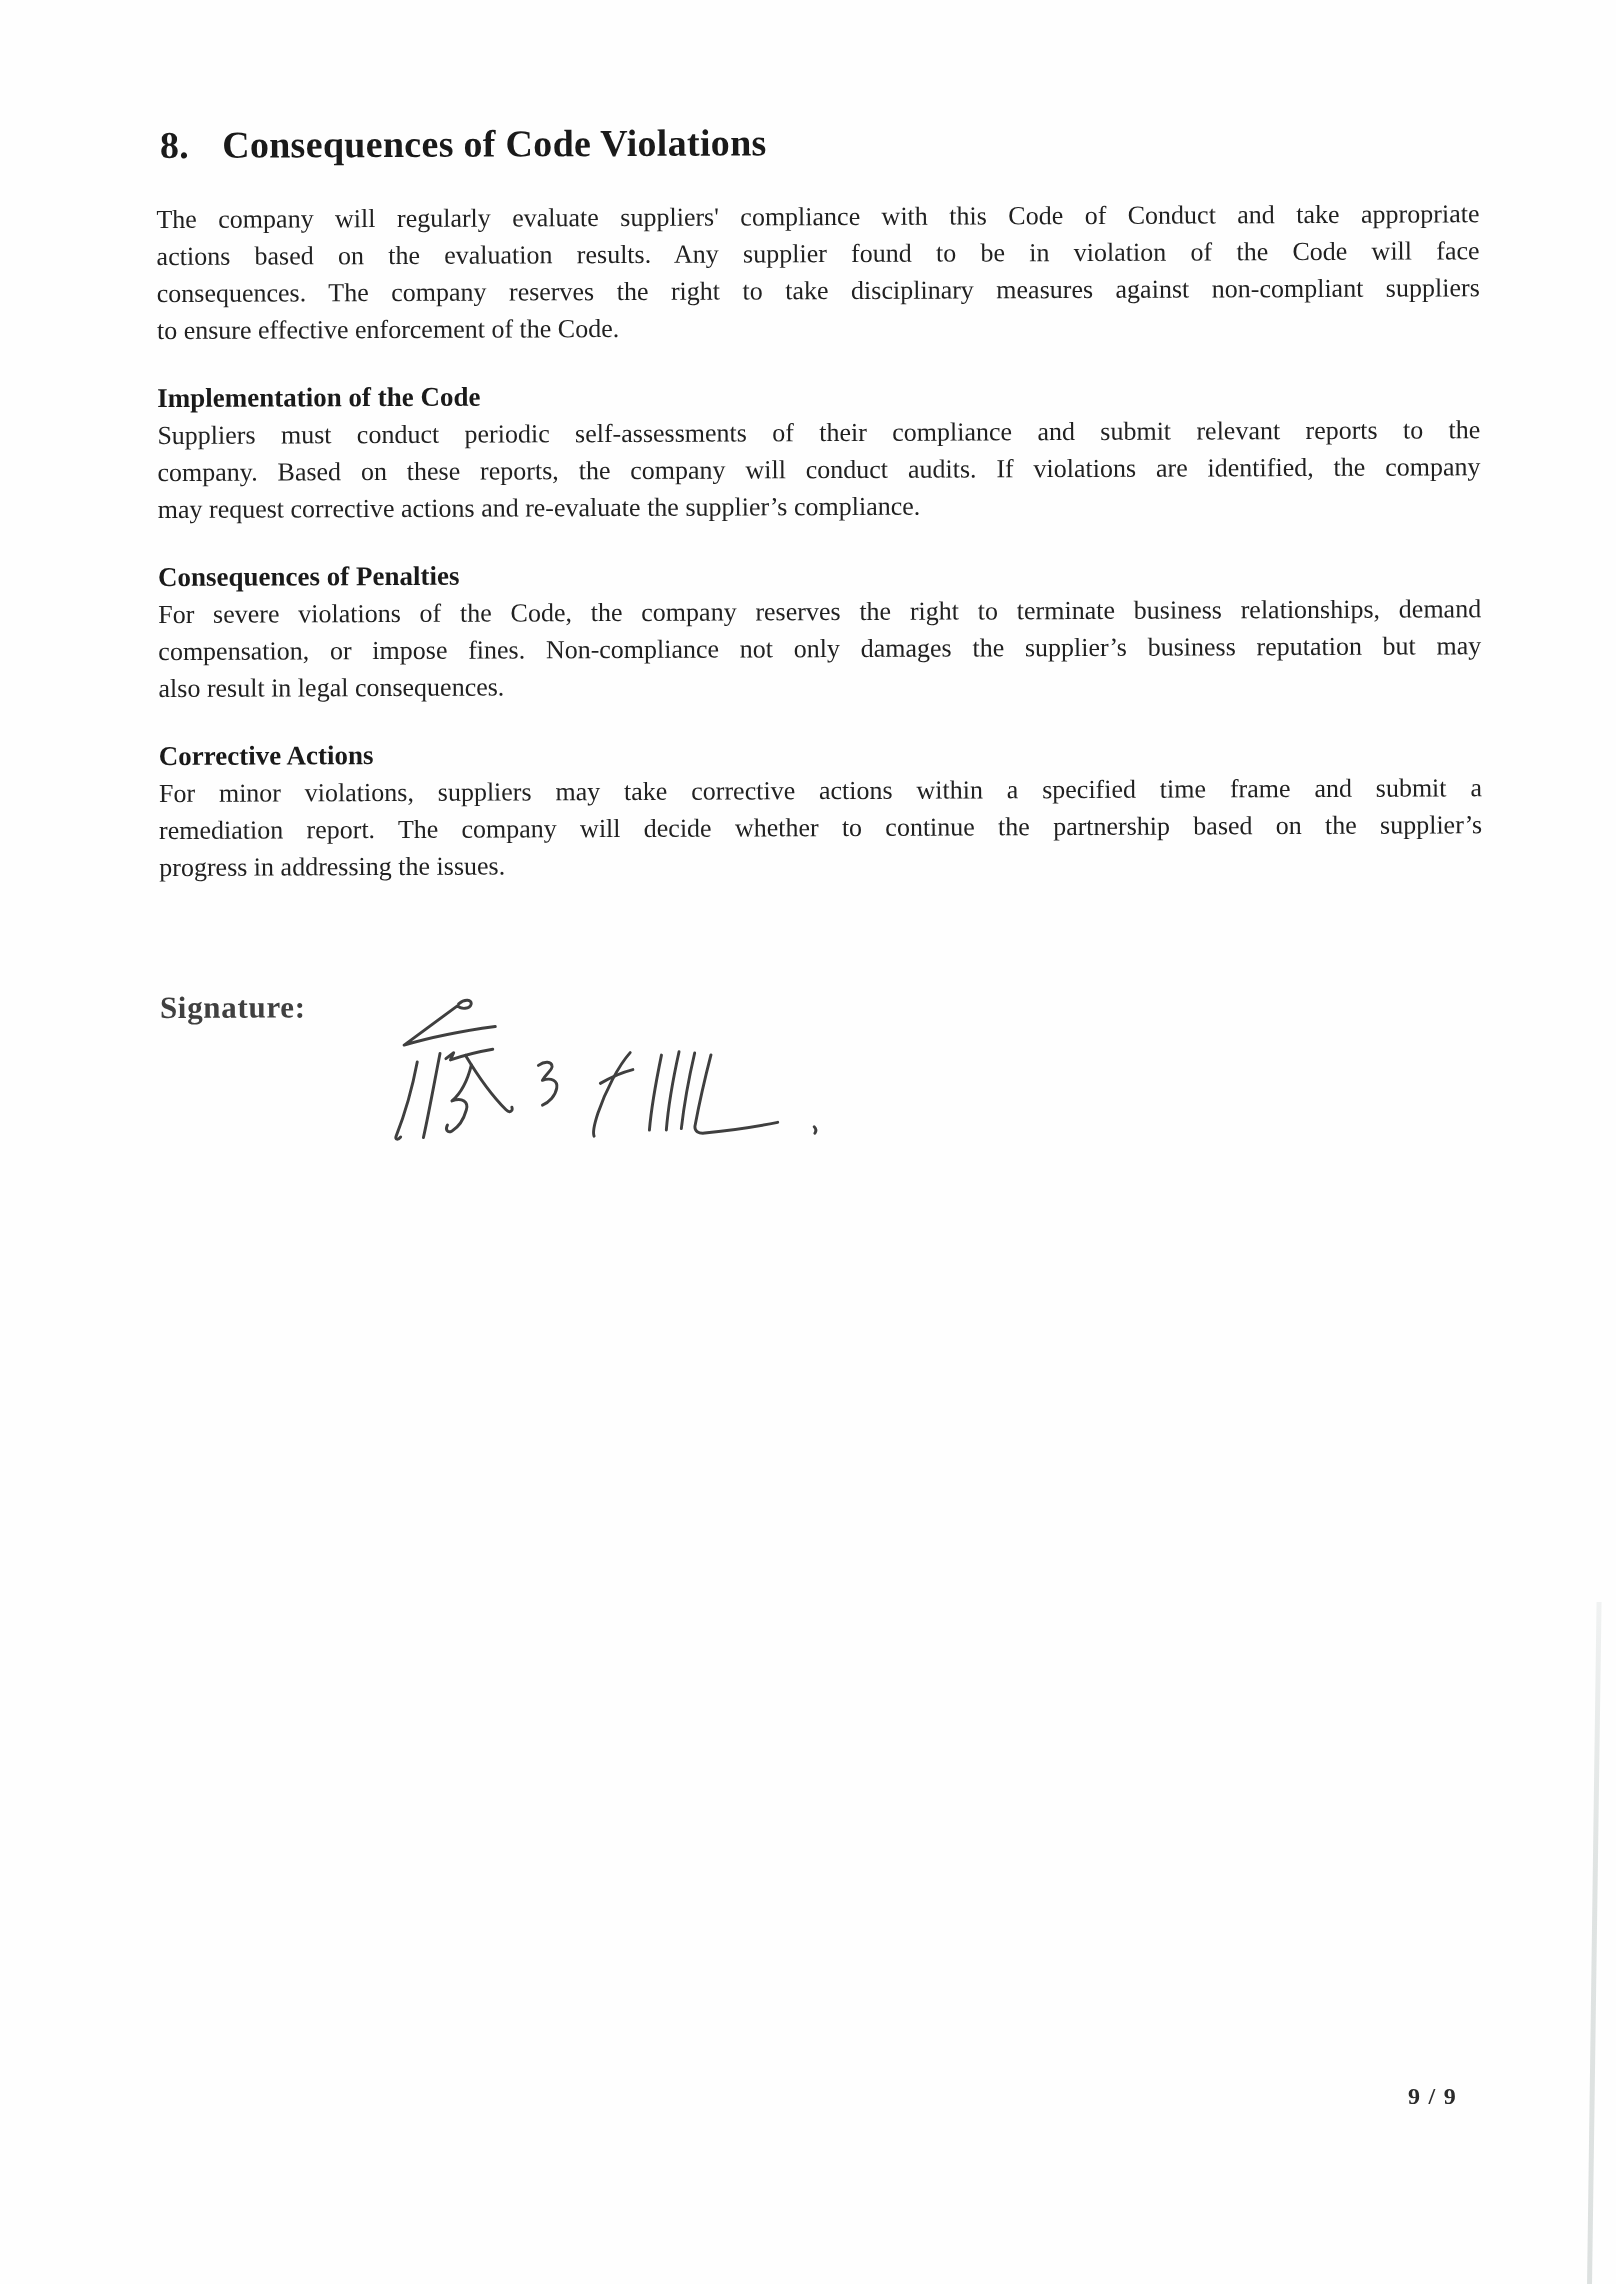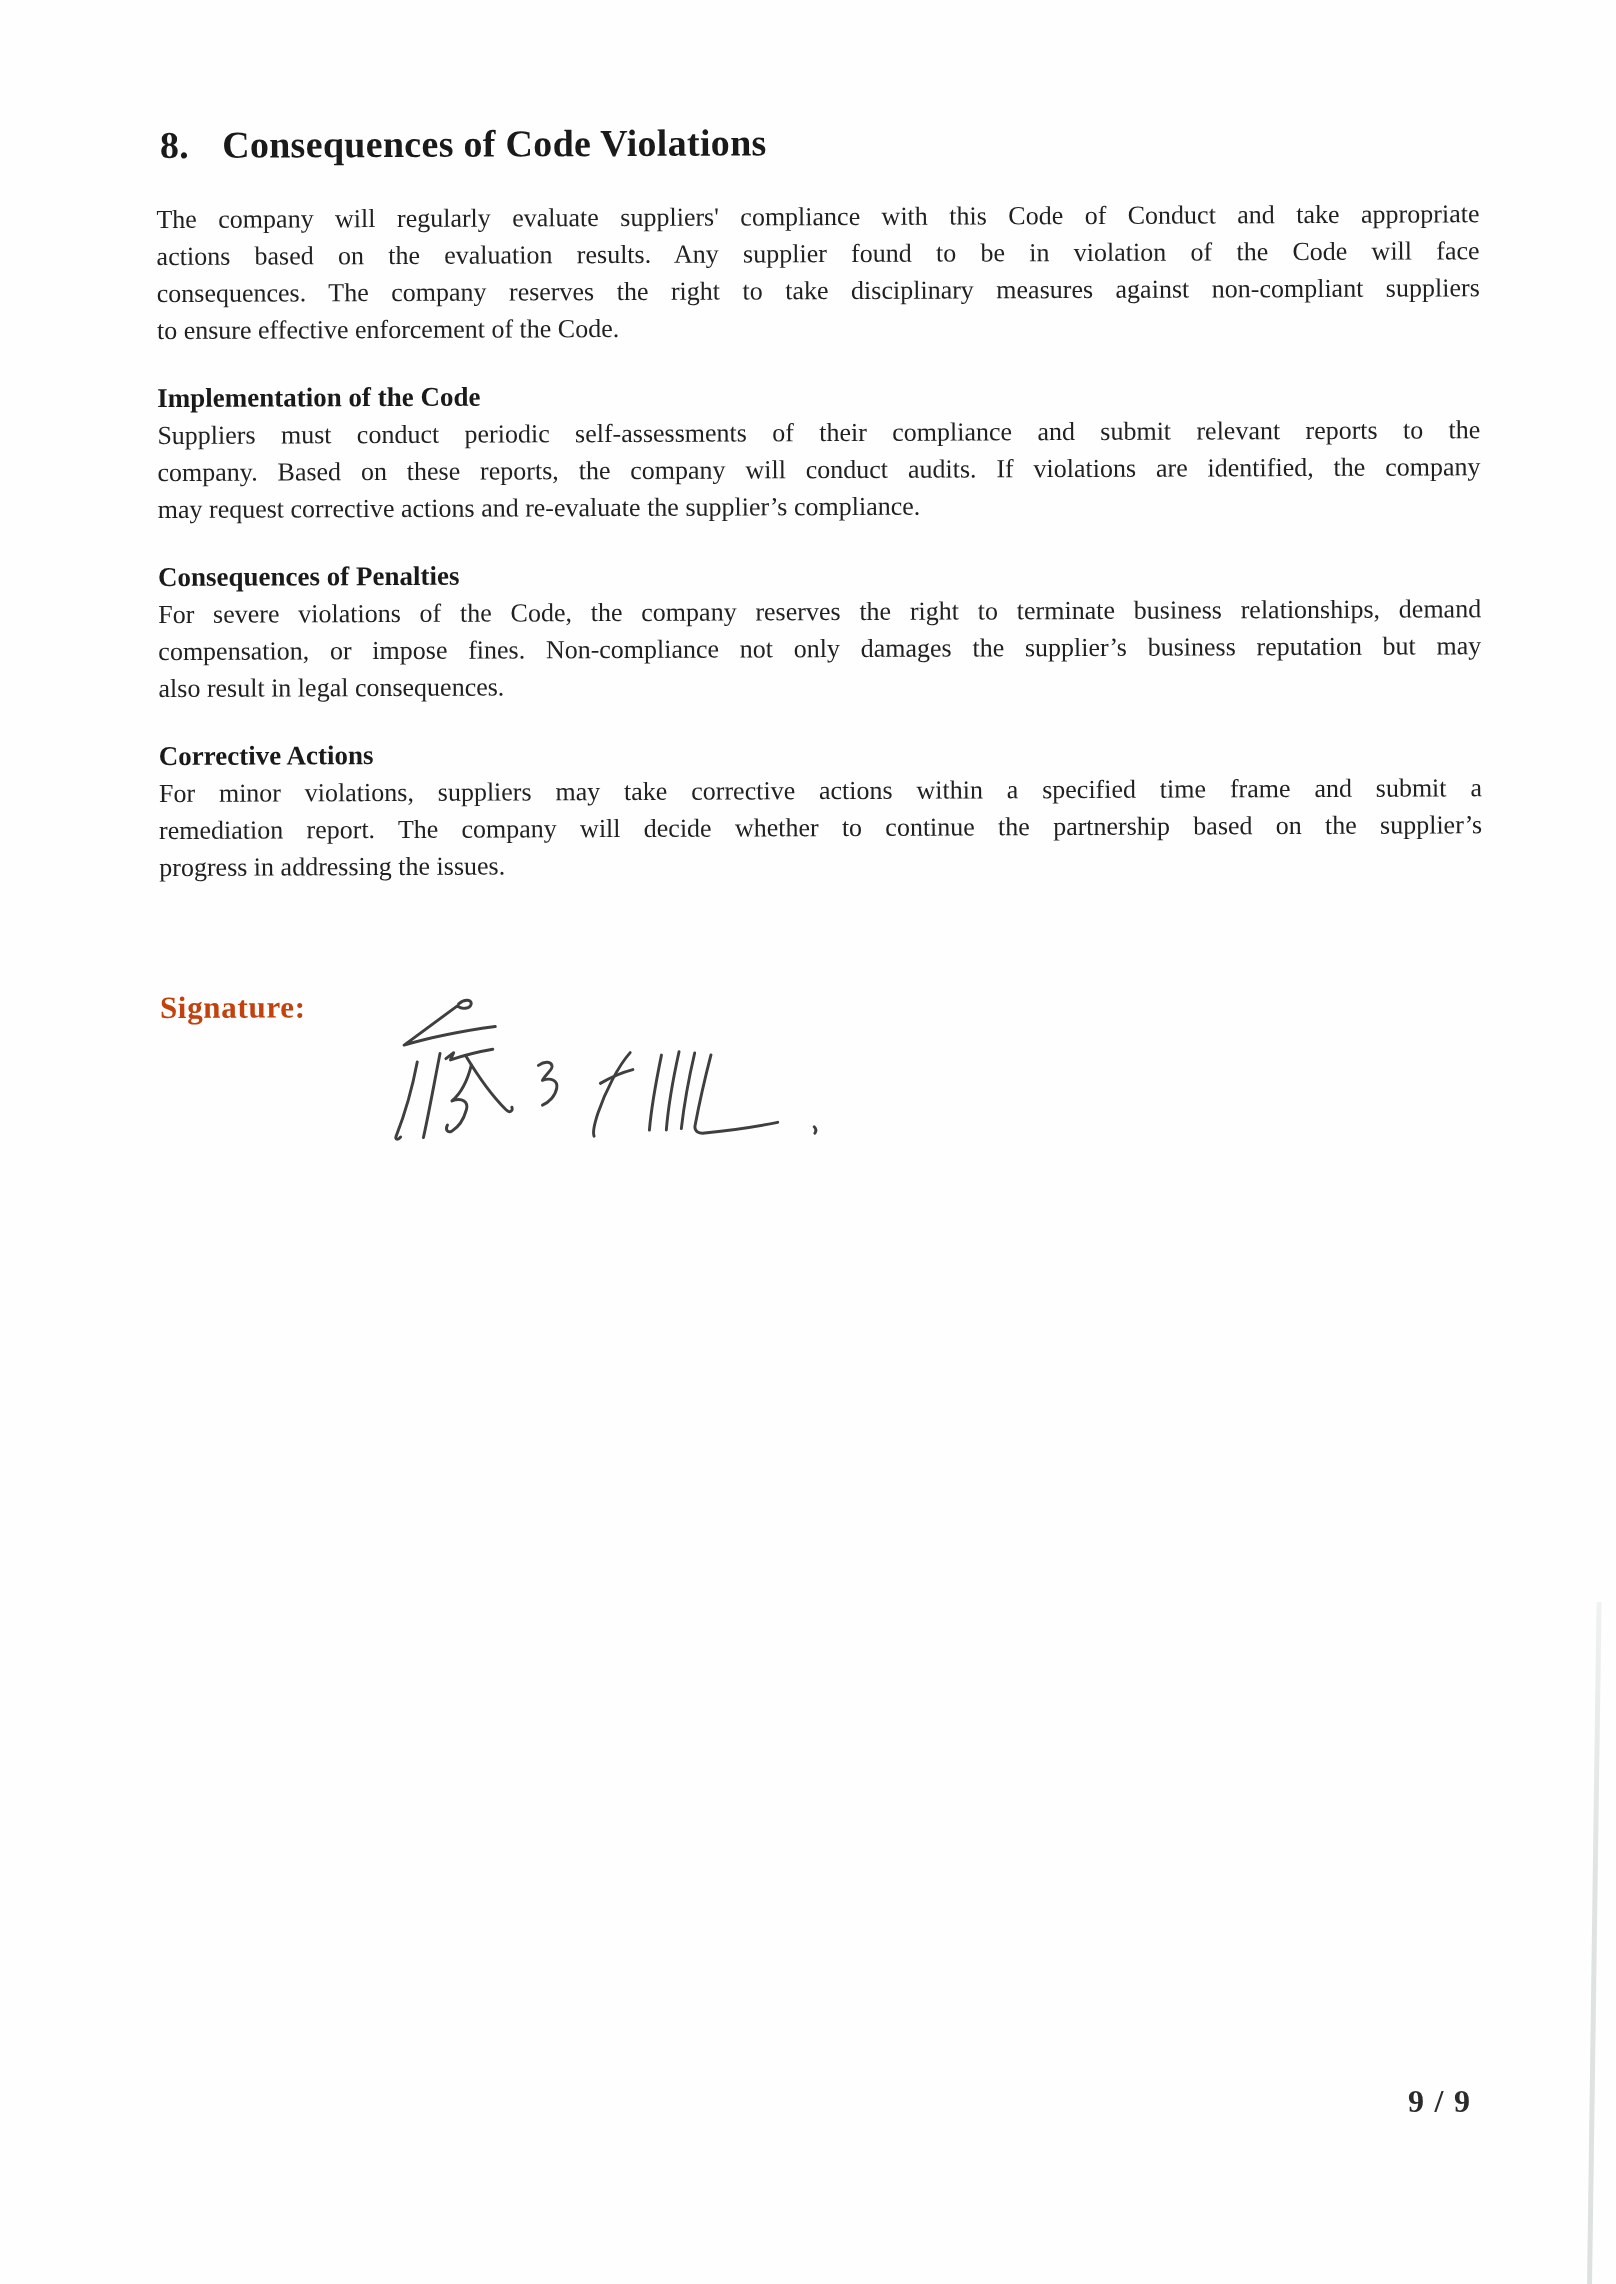--- a/index.html
+++ b/index.html
@@ -29,32 +29,32 @@
   }
   .jline.last{text-align-last:left;}
   h2{
     margin:31px 0 0 0;
     font-size:27px;line-height:37px;font-weight:700;color:#1a1a1a;
   }
   .signature-row{
     position:relative;margin-top:104px;height:182px;
   }
   .sig-label{
-    font-size:31px;font-weight:700;letter-spacing:0.7px;color:#c2410c;
+    font-size:31px;font-weight:700;letter-spacing:0.7px;color:#404040;
   }
   .sig-svg{
     position:absolute;left:207px;top:-9px;
   }
   .sig-svg path{
     fill:none;stroke:#3f3f3f;stroke-width:4.5;
     stroke-linecap:round;stroke-linejoin:round;
   }
   .page-number{
     position:absolute;left:1408px;top:2083px;
-    font-size:32px;font-weight:700;letter-spacing:1.3px;color:#2b2b2b;
+    font-size:24px;font-weight:700;letter-spacing:1.3px;color:#2b2b2b;
   }
   .scan-line{
     position:absolute;left:1587px;top:1602px;width:5.2px;height:684px;
     background:linear-gradient(to bottom,#f0f2f2,#dfe3e2 40%,#dde1e0);
     transform:rotate(0.8deg);transform-origin:50% 100%;
   }
 </style>
 </head>
 <body>
 

